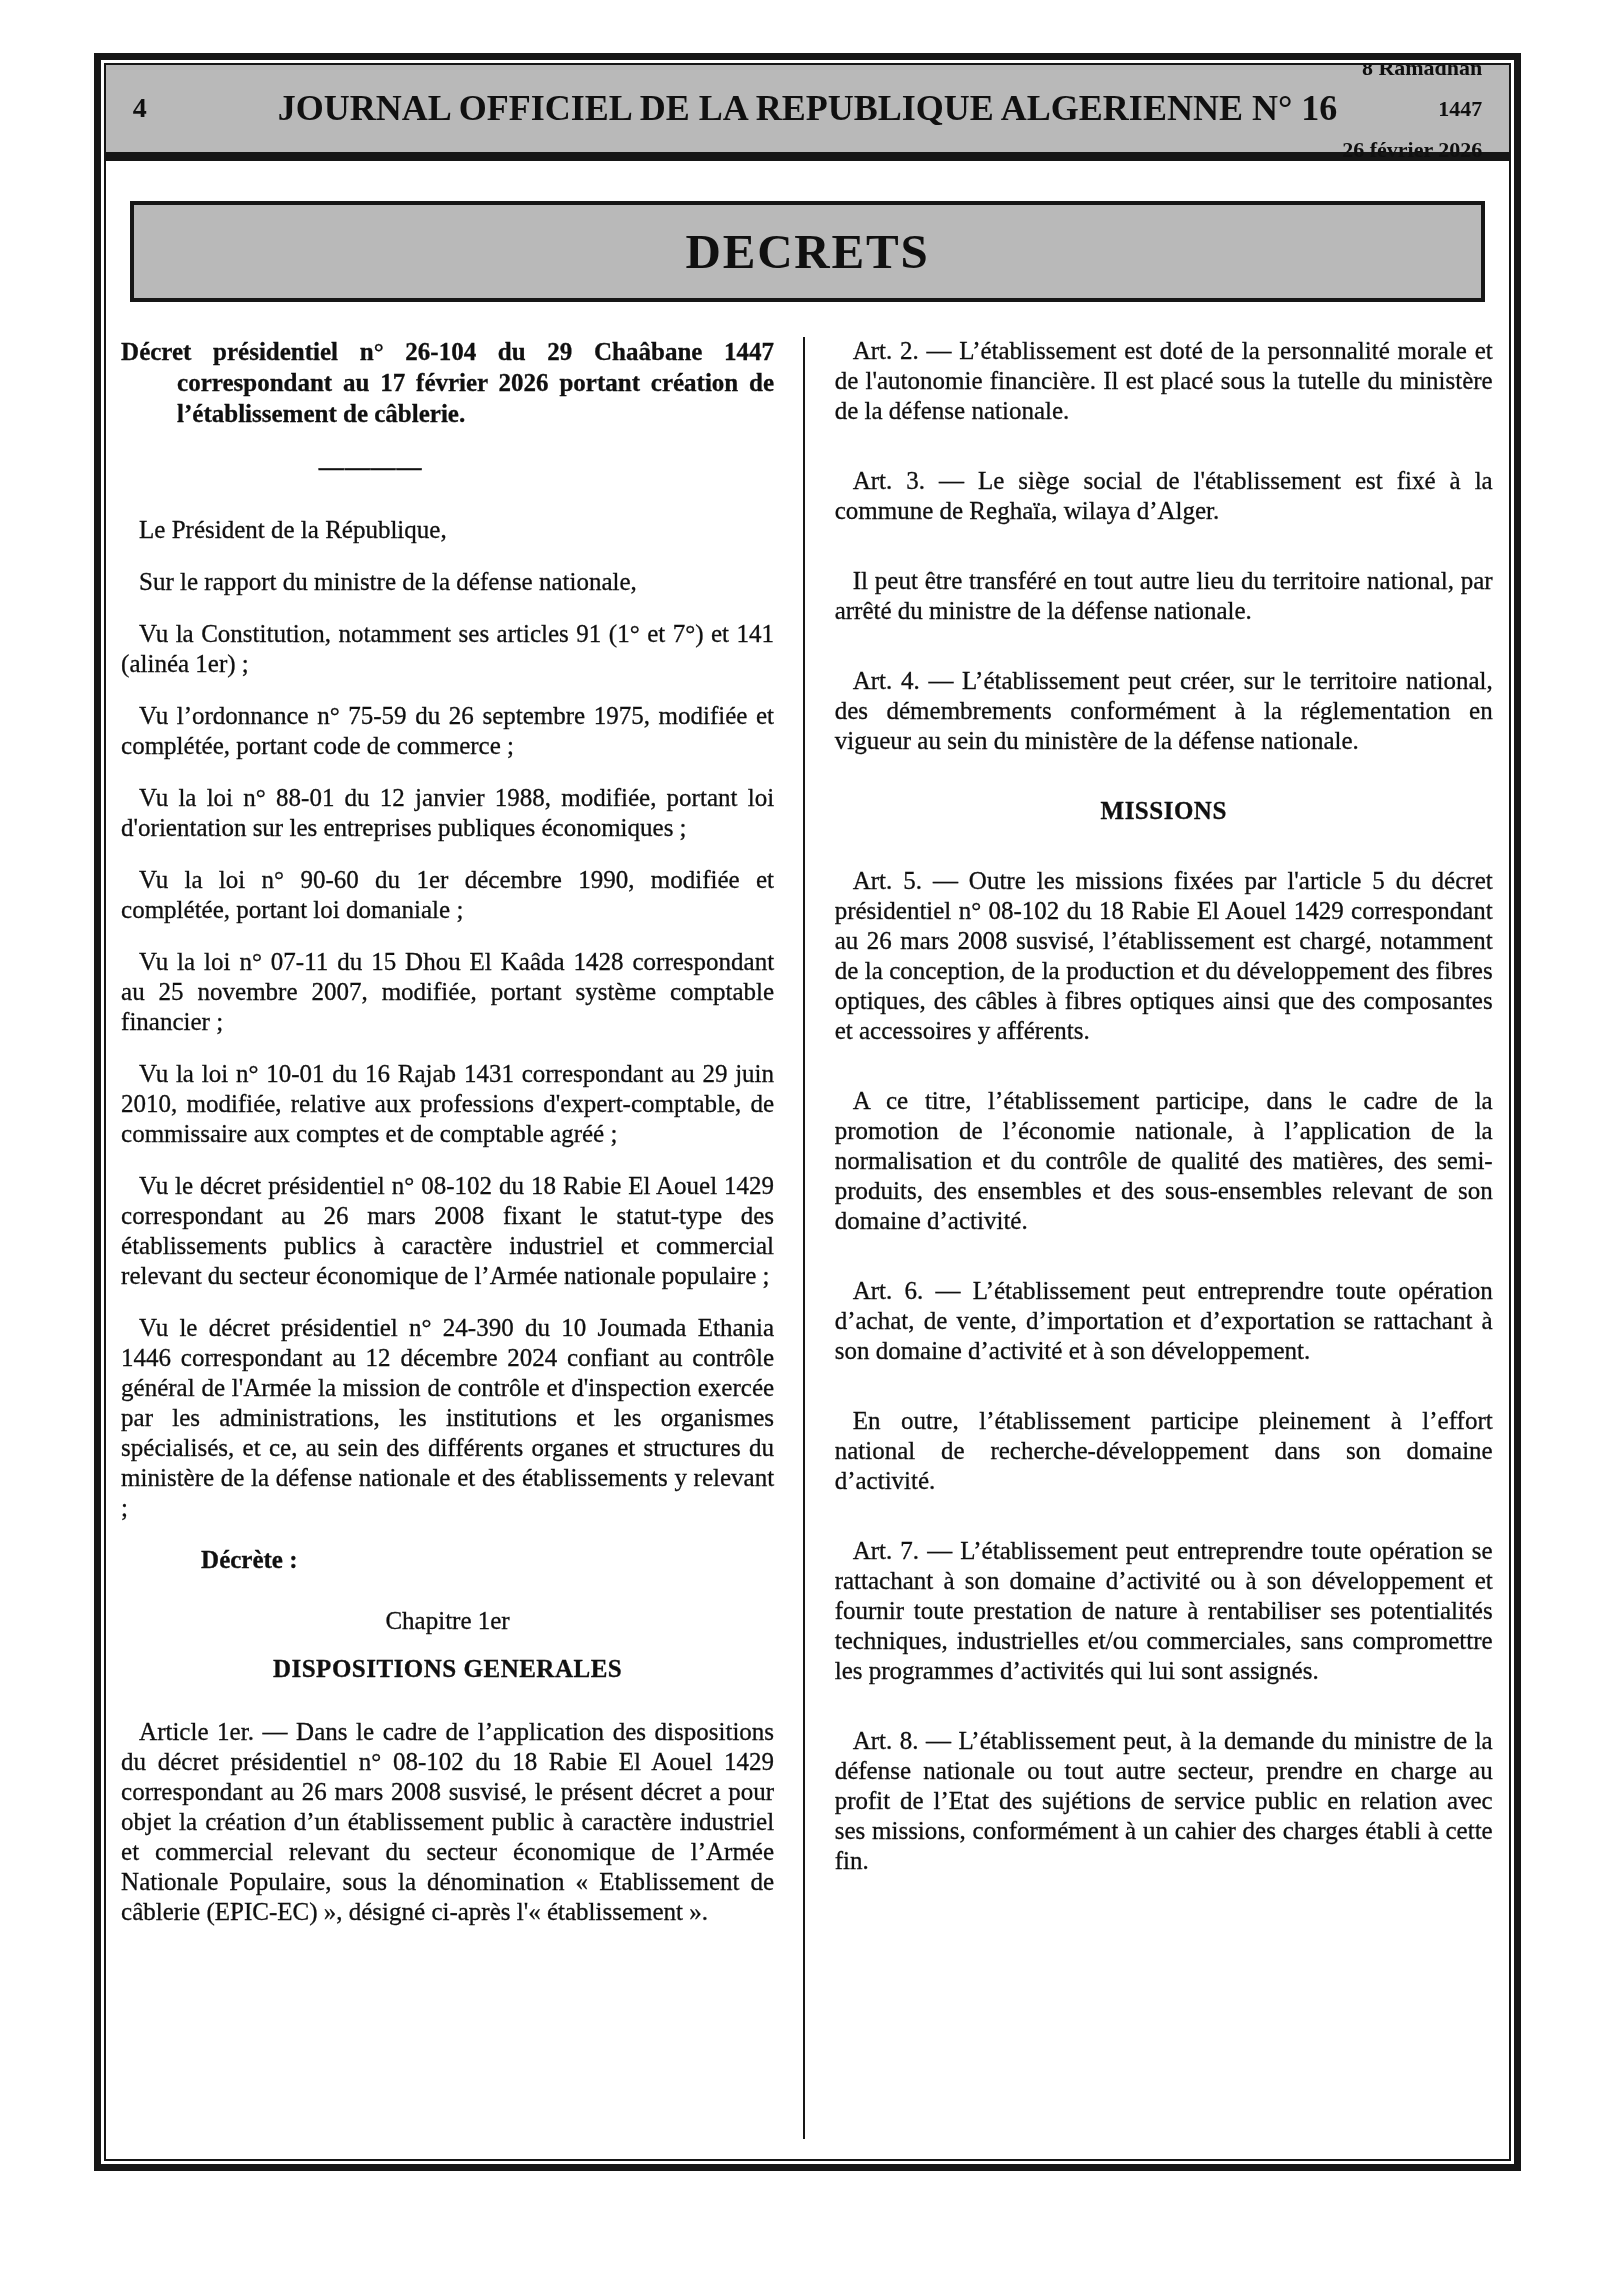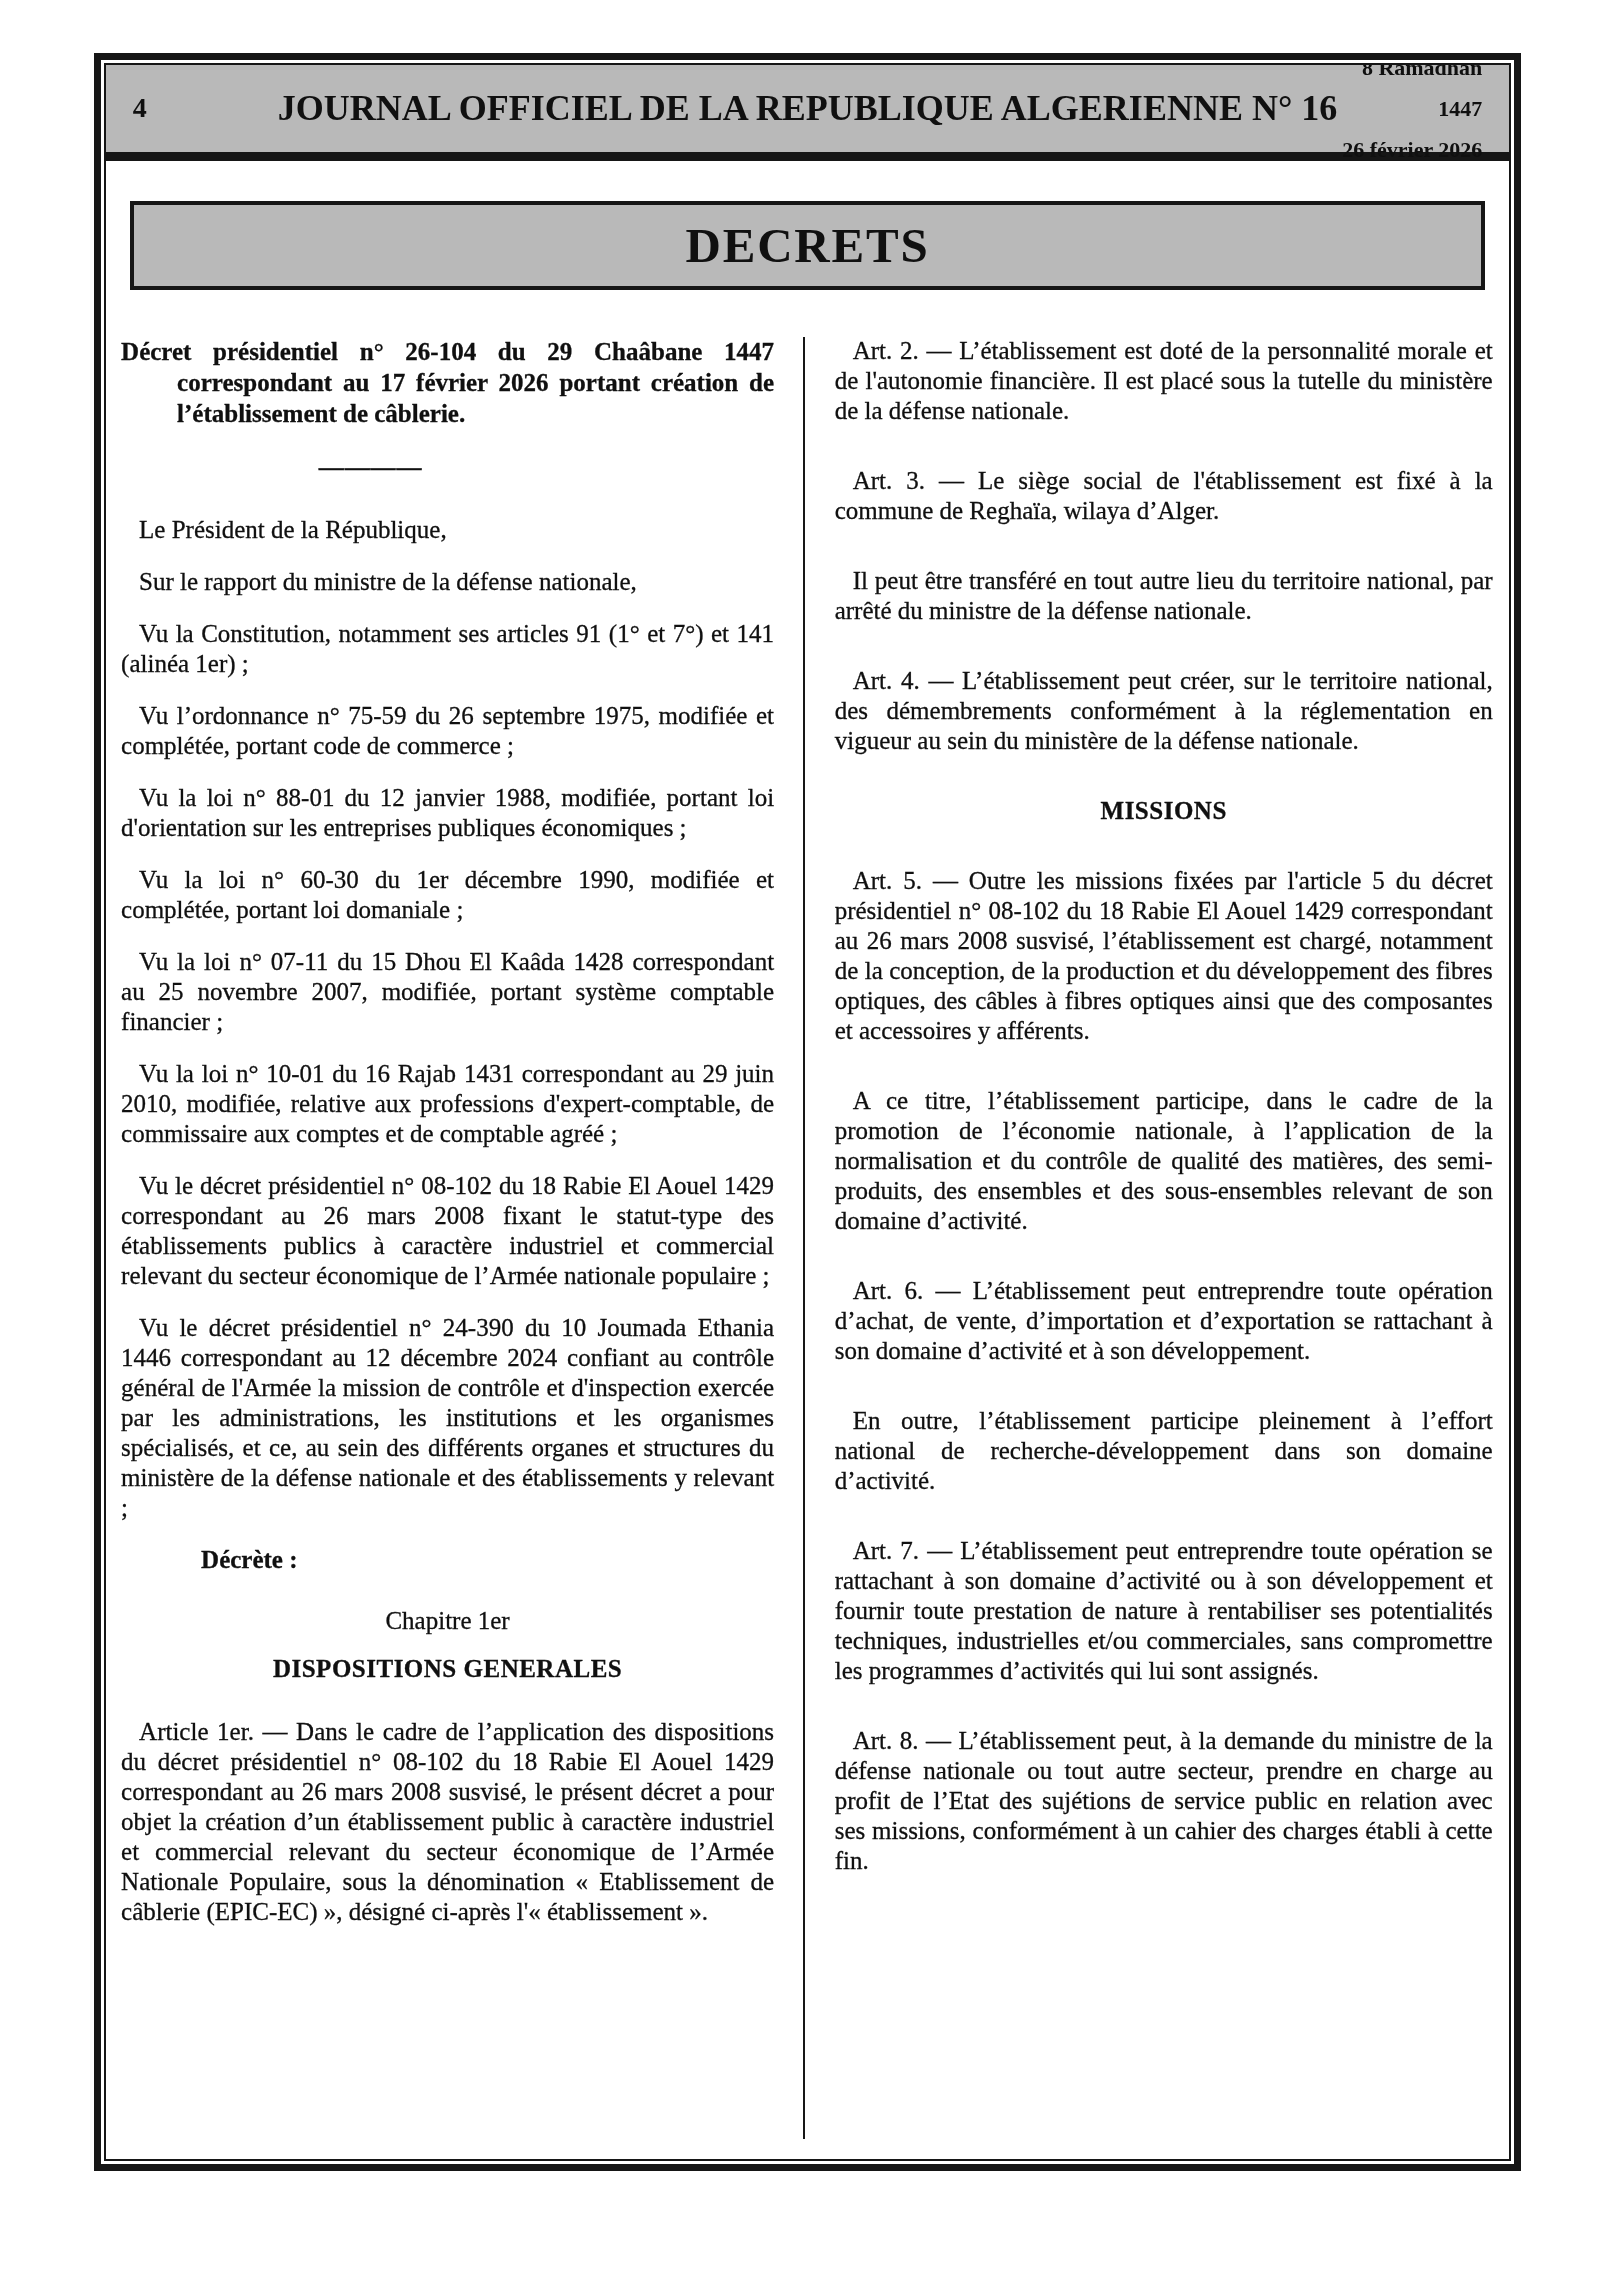--- a/index.html
+++ b/index.html
@@ -56,21 +56,21 @@
   .dates {
     width: 226px;
     text-align: right;
     font-weight: bold;
     font-size: 22px;
     line-height: 41px;
   }
   .banner {
     position: absolute;
     top: 136px; left: 24.4px; right: 24.4px;
-    height: 89px;
+    height: 101px;
     box-sizing: border-box;
     background: #b9b9b9;
     border: 4.5px solid #161616;
     display: flex;
     align-items: center;
     justify-content: center;
   }
   .banner span {
     font-weight: bold;
     font-size: 49px;
@@ -159,21 +159,21 @@
 
       <div class="text-area">
         <div class="col col-left">
             <p class="blk blk-title">Décret présidentiel n° 26-104 du 29 Chaâbane 1447 correspondant au 17 février 2026 portant création de l’établissement de câblerie.</p>
             <p class="blk blk-dashes">————</p>
             <p class="blk blk-body">Le Président de la République,</p>
             <p class="blk blk-body">Sur le rapport du ministre de la défense nationale,</p>
             <p class="blk blk-body">Vu la Constitution, notamment ses articles 91 (1° et 7°) et 141 (alinéa 1er) ;</p>
             <p class="blk blk-body">Vu l’ordonnance n° 75-59 du 26 septembre 1975, modifiée et complétée, portant code de commerce ;</p>
             <p class="blk blk-body">Vu la loi n° 88-01 du 12 janvier 1988, modifiée, portant loi d'orientation sur les entreprises publiques économiques ;</p>
-            <p class="blk blk-body">Vu la loi n° 60-30 du 1er décembre 1990, modifiée et complétée, portant loi domaniale ;</p>
+            <p class="blk blk-body">Vu la loi n° 90-60 du 1er décembre 1990, modifiée et complétée, portant loi domaniale ;</p>
             <p class="blk blk-body">Vu la loi n° 07-11 du 15 Dhou El Kaâda 1428 correspondant au 25 novembre 2007, modifiée, portant système comptable financier ;</p>
             <p class="blk blk-body">Vu la loi n° 10-01 du 16 Rajab 1431 correspondant au 29 juin 2010, modifiée, relative aux professions d'expert-comptable, de commissaire aux comptes et de comptable agréé ;</p>
             <p class="blk blk-body">Vu le décret présidentiel n° 08-102 du 18 Rabie El Aouel 1429 correspondant au 26 mars 2008 fixant le statut-type des établissements publics à caractère industriel et commercial relevant du secteur économique de l’Armée nationale populaire ;</p>
             <p class="blk blk-body">Vu le décret présidentiel n° 24-390 du 10 Joumada Ethania 1446 correspondant au 12 décembre 2024 confiant au contrôle général de l'Armée la mission de contrôle et d'inspection exercée par les administrations, les institutions et les organismes spécialisés, et ce, au sein des différents organes et structures du ministère de la défense nationale et des établissements y relevant ;</p>
             <p class="blk blk-decrete">Décrète :</p>
             <p class="blk blk-chapter">Chapitre 1er</p>
             <p class="blk blk-chapter-title">DISPOSITIONS GENERALES</p>
             <p class="blk blk-body">Article 1er. — Dans le cadre de l’application des dispositions du décret présidentiel n° 08-102 du 18 Rabie El Aouel 1429 correspondant au 26 mars 2008 susvisé, le présent décret a pour objet la création d’un établissement public à caractère industriel et commercial relevant du secteur économique de l’Armée Nationale Populaire, sous la dénomination « Etablissement de câblerie (EPIC-EC) », désigné ci-après l'« établissement ».</p>
           </div>
         <div class="divider"></div>

